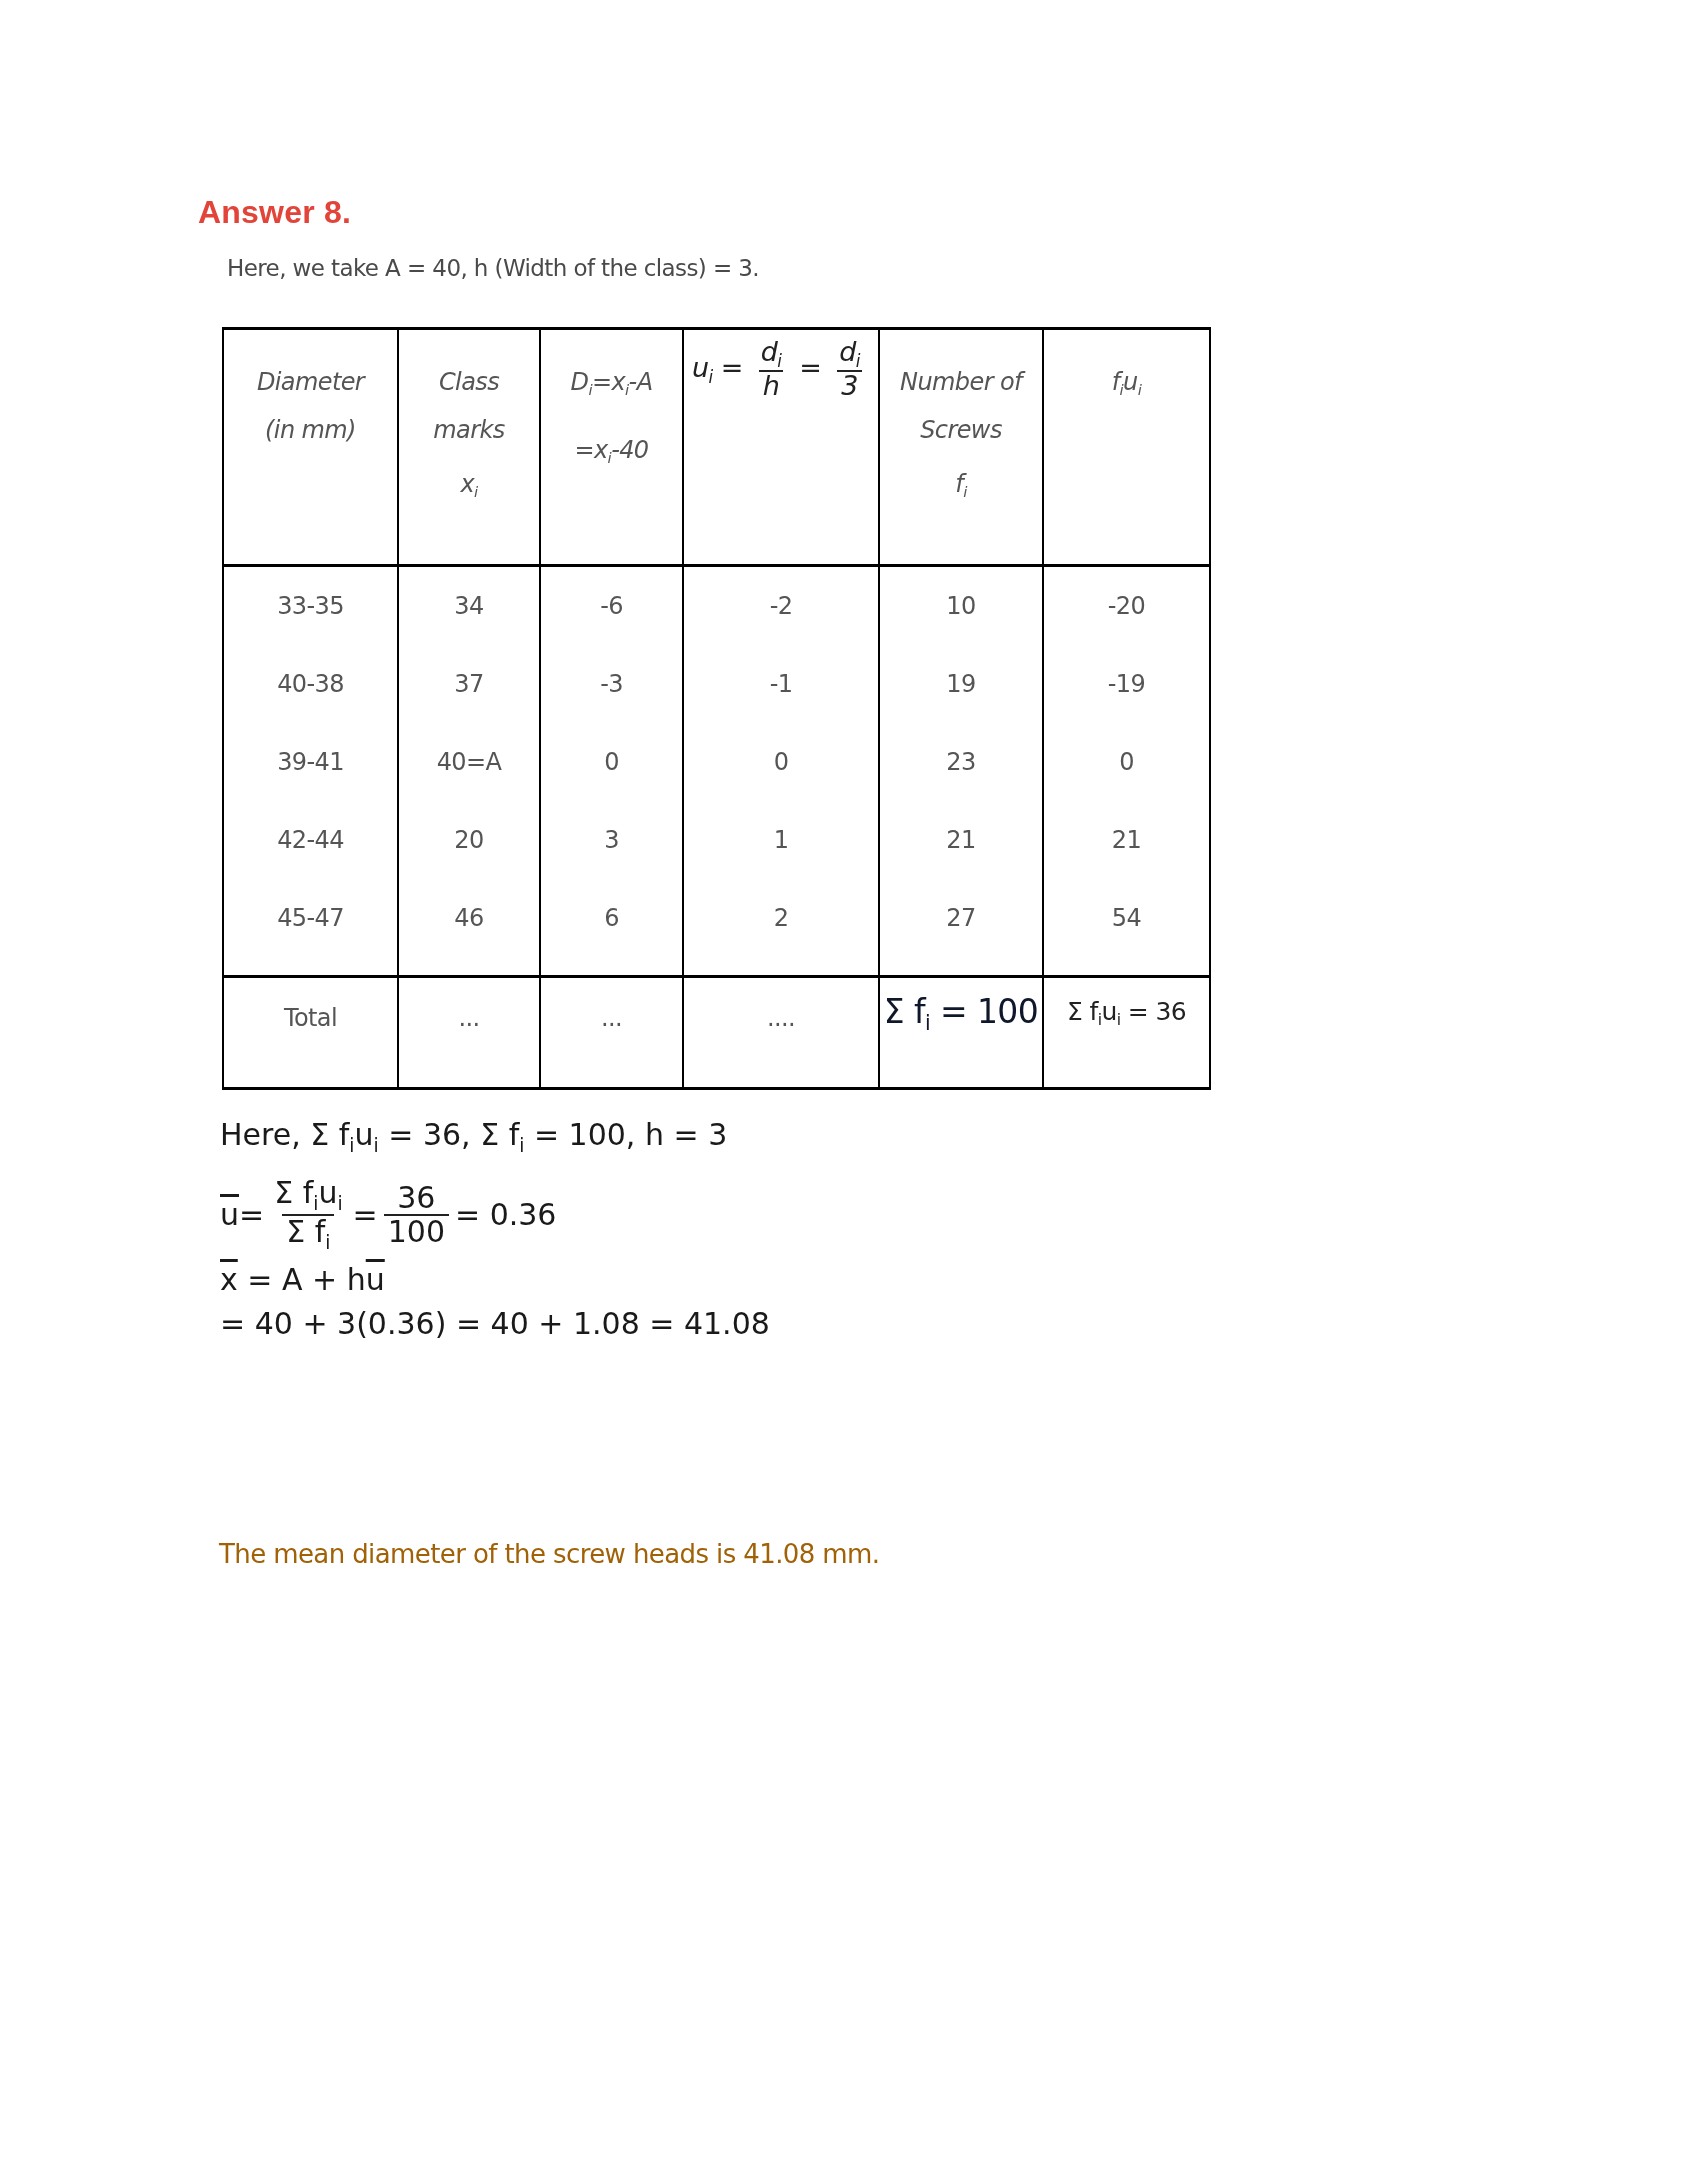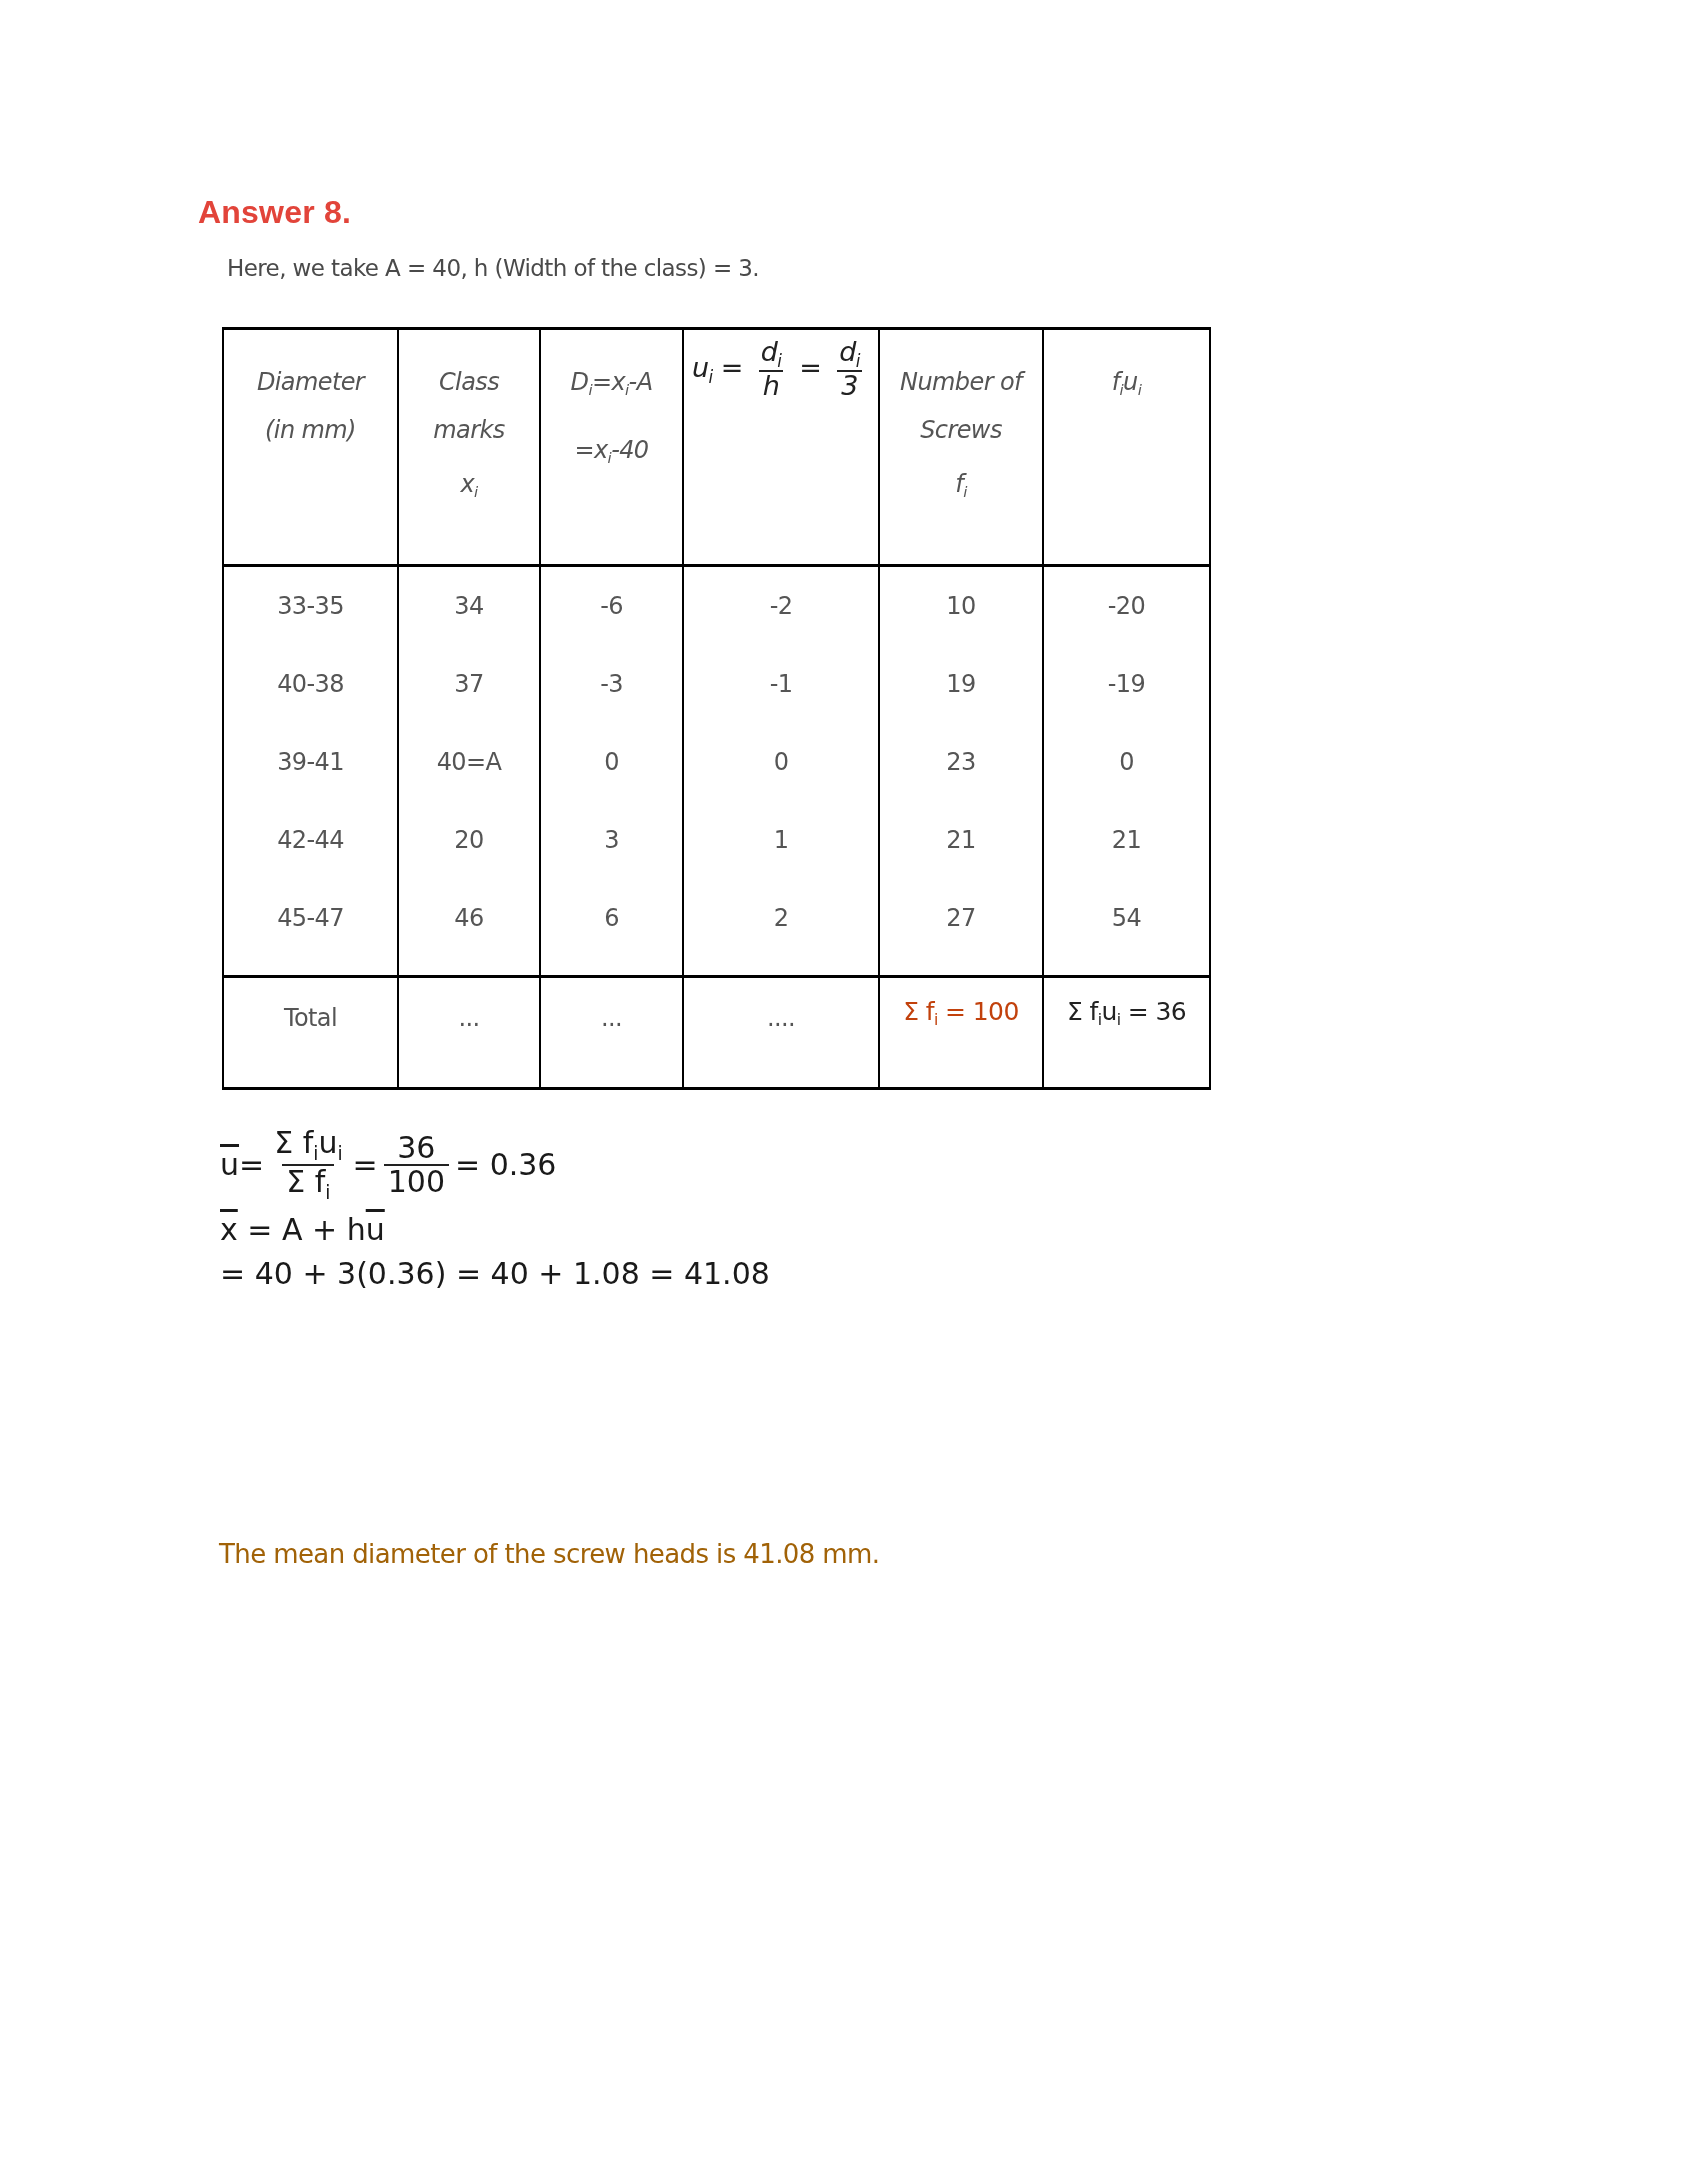--- a/index.html
+++ b/index.html
@@ -153,31 +153,34 @@
           <div>0</div>
           <div>21</div>
           <div>54</div>
     </td>
   </tr>
   <tr class="total">
     <td class="tcell">Total</td>
     <td class="tcell">...</td>
     <td class="tcell">...</td>
     <td class="tcell">....</td>
-    <td class="tcell" style="color:#c2410c; font-size:25px; padding-top:14px !important;">
+    <td class="tcell" style="color:#0f172a; font-size:33px; padding-top:14px !important;">
       <span>Σ</span> <span>f</span><span class="sub">i</span><span> = 100</span>
     </td>
     <td class="tcell" style="color:#222; font-size:25px; padding-top:14px !important;">
       <span>Σ</span> <span>f</span><span class="sub">i</span><span>u</span><span class="sub">i</span><span> = 36</span>
     </td>
   </tr>
 </tbody>
   </table>
 
 <div class="solution">
+  <div class="line" style="height:50px;">
+    <span>Here, </span><span>Σ</span> <span>f</span><span class="sub">i</span><span>u</span><span class="sub">i</span><span> = 36, </span><span>Σ</span> <span>f</span><span class="sub">i</span><span> = 100, h = 3</span>
+  </div>
   <div class="line" style="height:95px; display:flex; align-items:center;">
     <span class="bar">u</span>
       <span> = </span>
     <span class="frac">
         <span class="num"><span>Σ f</span><span class="sub">i</span><span>u</span><span class="sub">i</span></span>
         <span class="den"><span>Σ f</span><span class="sub">i</span></span>
       </span>
     <span> = </span>
     <span class="frac">
         <span class="num">36</span>

